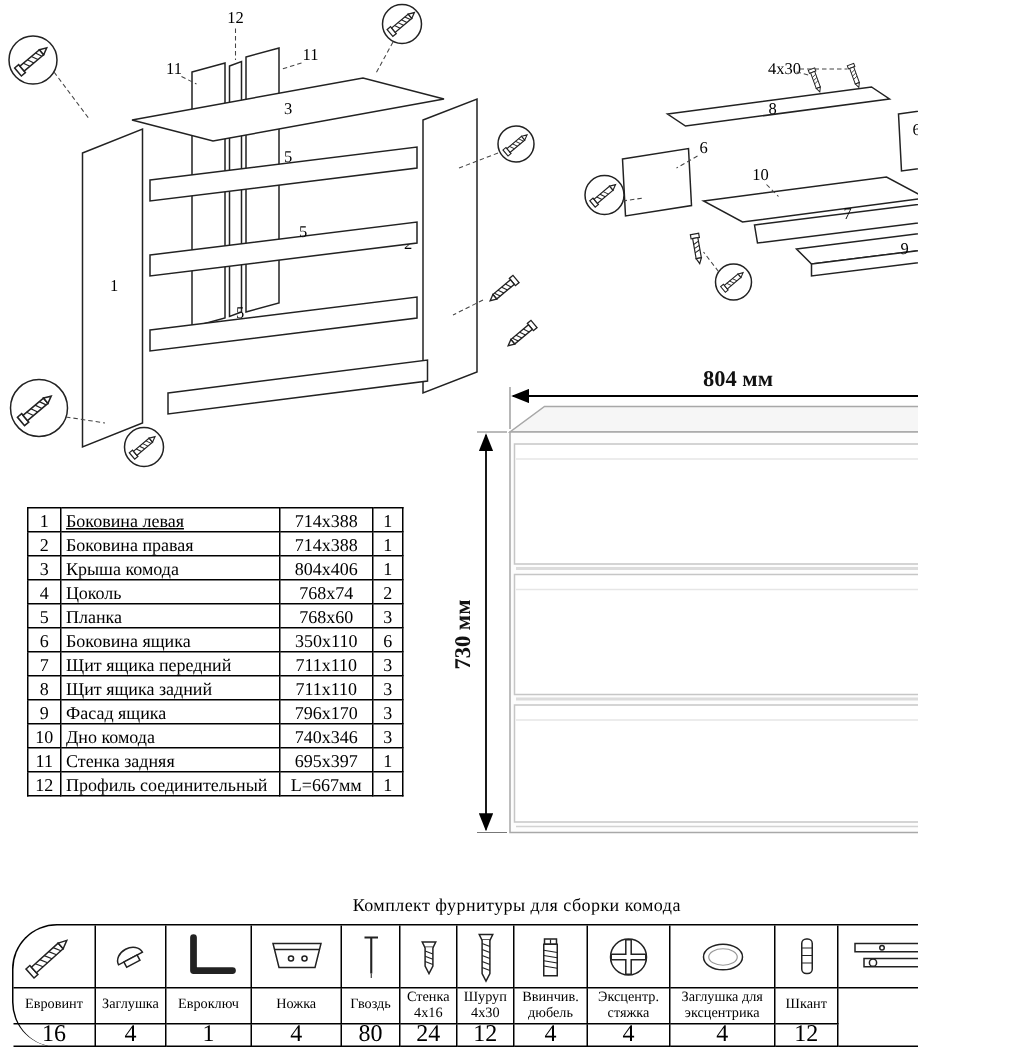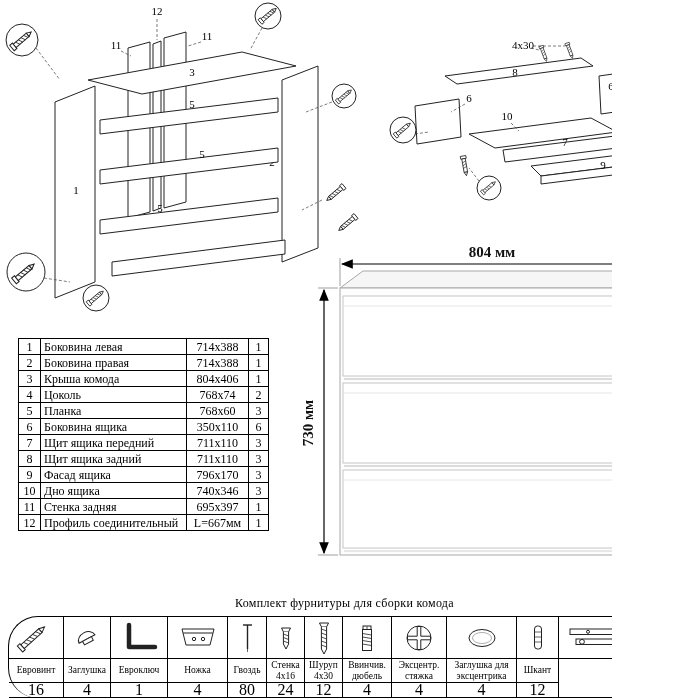--- a/index.html
+++ b/index.html
@@ -6,21 +6,21 @@
   html,body { width:689px; height:700px; background:#fff; }
   body { font-family:"Liberation Serif", serif; color:#000; }
   #sheet { position:relative; width:612px; height:700px; background:#fff; overflow:hidden; }
   .abs { position:absolute; }
 
   
   table.parts { border-collapse:collapse; font-size:12px; background:#fff; }
   table.parts td { border:1px solid #000; padding:0 3px; height:16px; line-height:14px; white-space:nowrap; }
   td.c { text-align:center; }
   .w-num  { width:22px; }
-  .w-name { width:146px; }
+  .w-name { width:146px;text-decoration:underline; }
   .w-size { width:62px; }
   .w-qty  { width:20px; }
 
   
   .title { width:689px; text-align:center; font-size:12px; letter-spacing:0.3px; }
 
   
   .hw { width:674px; border-top:1px solid #000; border-left:1px solid #000; background:#fff; }
   .hw-row { display:grid; grid-template-columns:55px 47px 57px 60px 39px 38px 38px 49px 55px 70px 42px 123px; }
   .hw-cell { border-right:1px solid #000; border-bottom:1px solid #000;
@@ -241,21 +241,21 @@
         <td class="c">3</td>
       </tr>
       <tr>
         <td class="c">9</td>
         <td>Фасад ящика</td>
         <td class="c">796x170</td>
         <td class="c">3</td>
       </tr>
       <tr>
         <td class="c">10</td>
-        <td>Дно ящика</td>
+        <td>Дно комода</td>
         <td class="c">740x346</td>
         <td class="c">3</td>
       </tr>
       <tr>
         <td class="c">11</td>
         <td>Стенка задняя</td>
         <td class="c">695x397</td>
         <td class="c">1</td>
       </tr>
       <tr>

